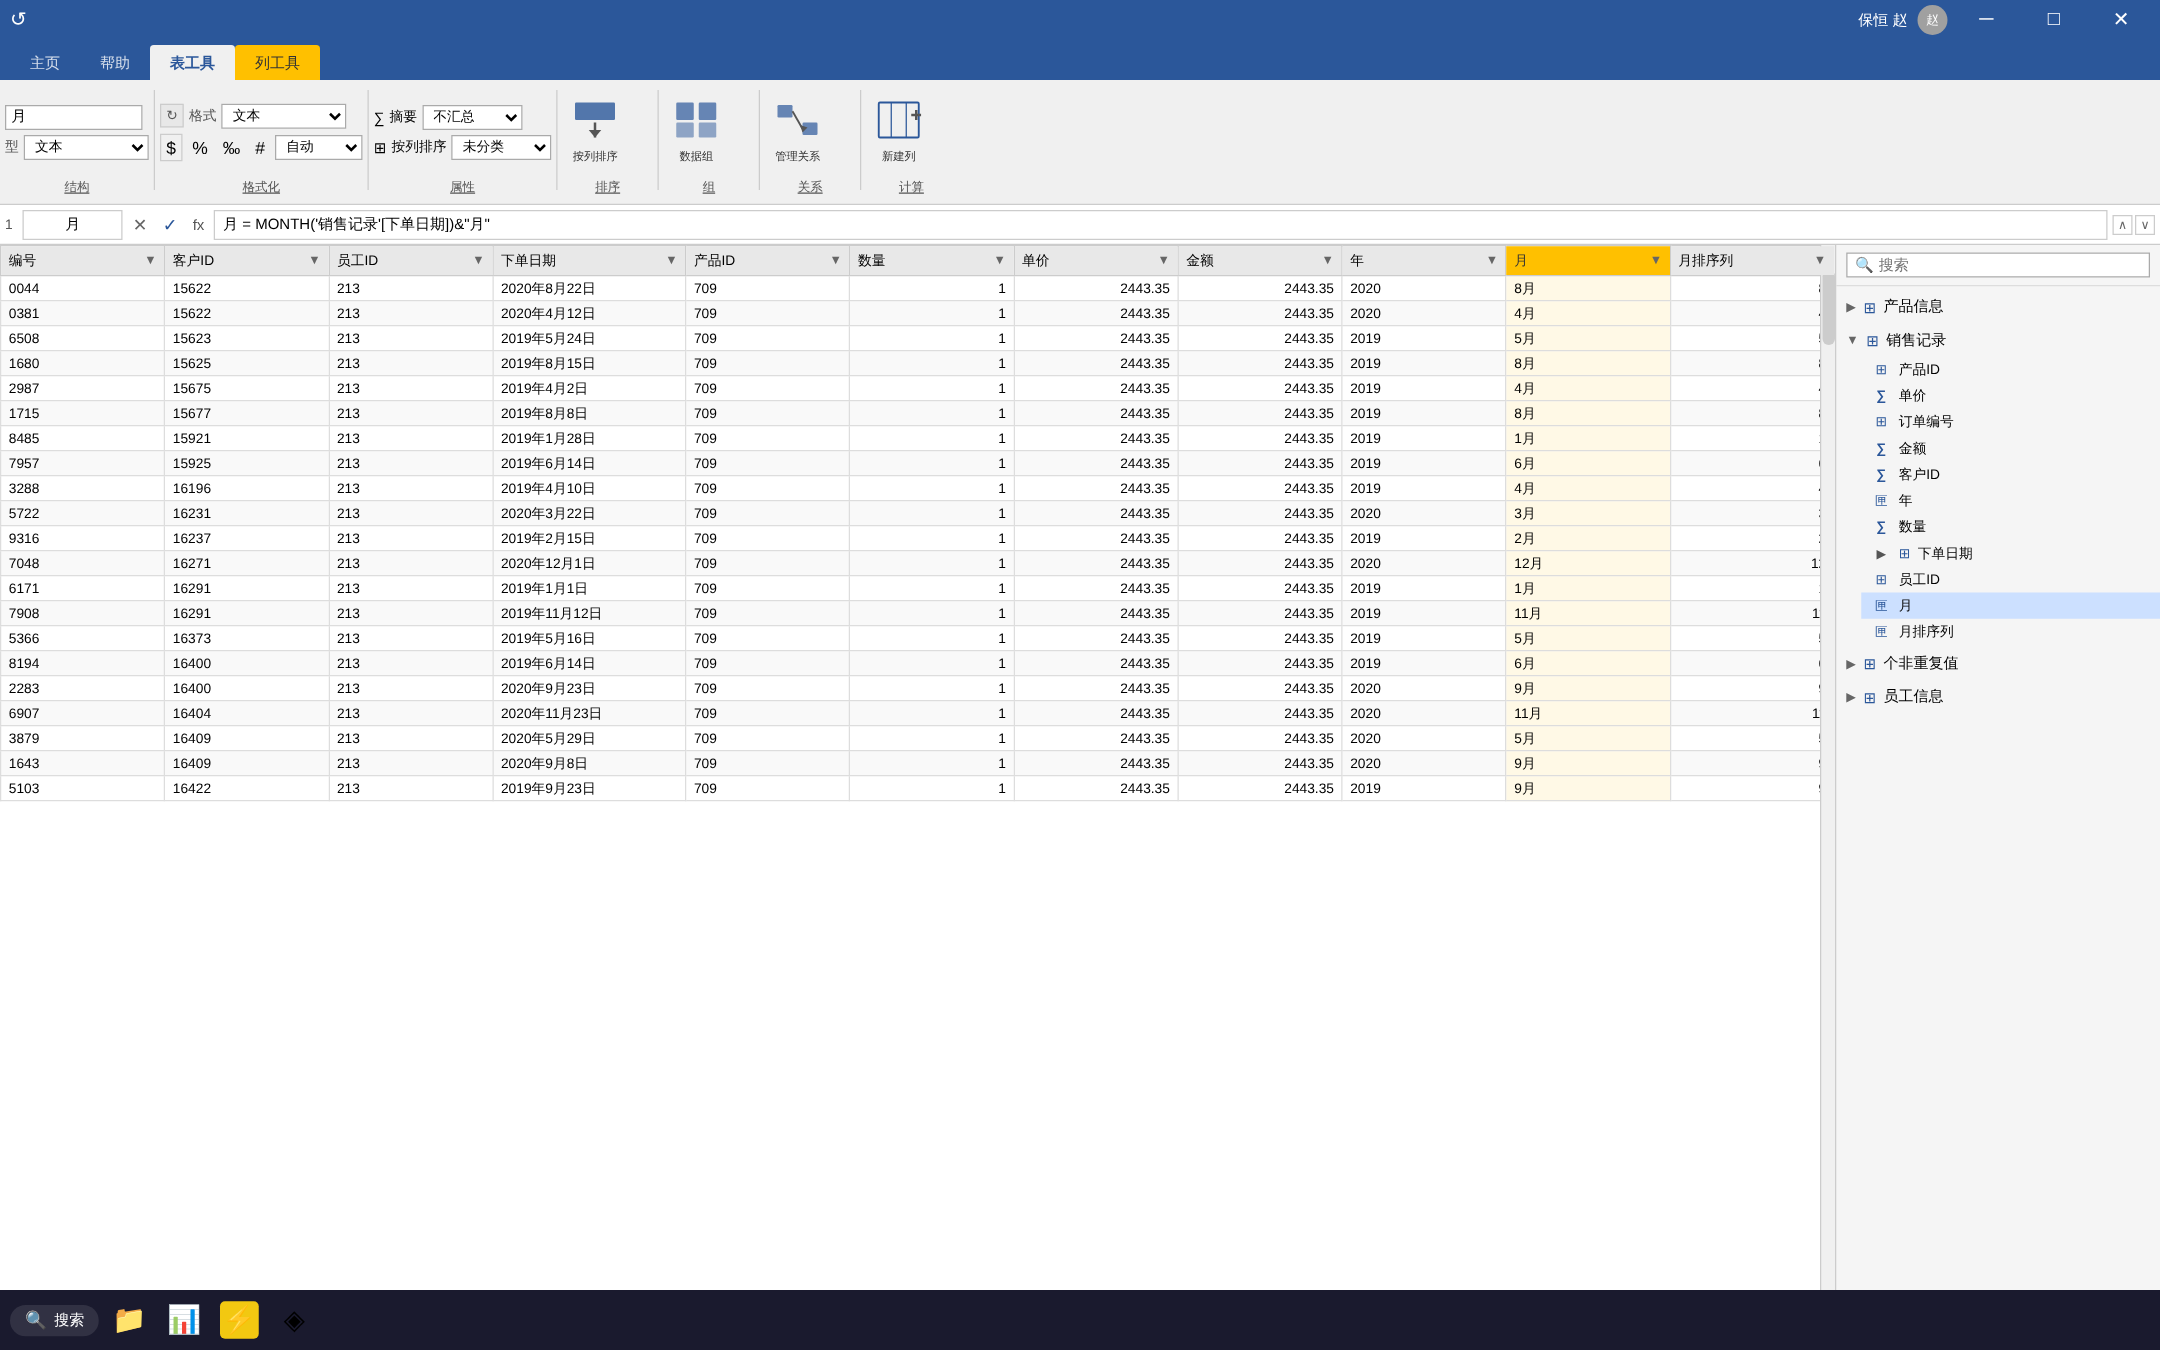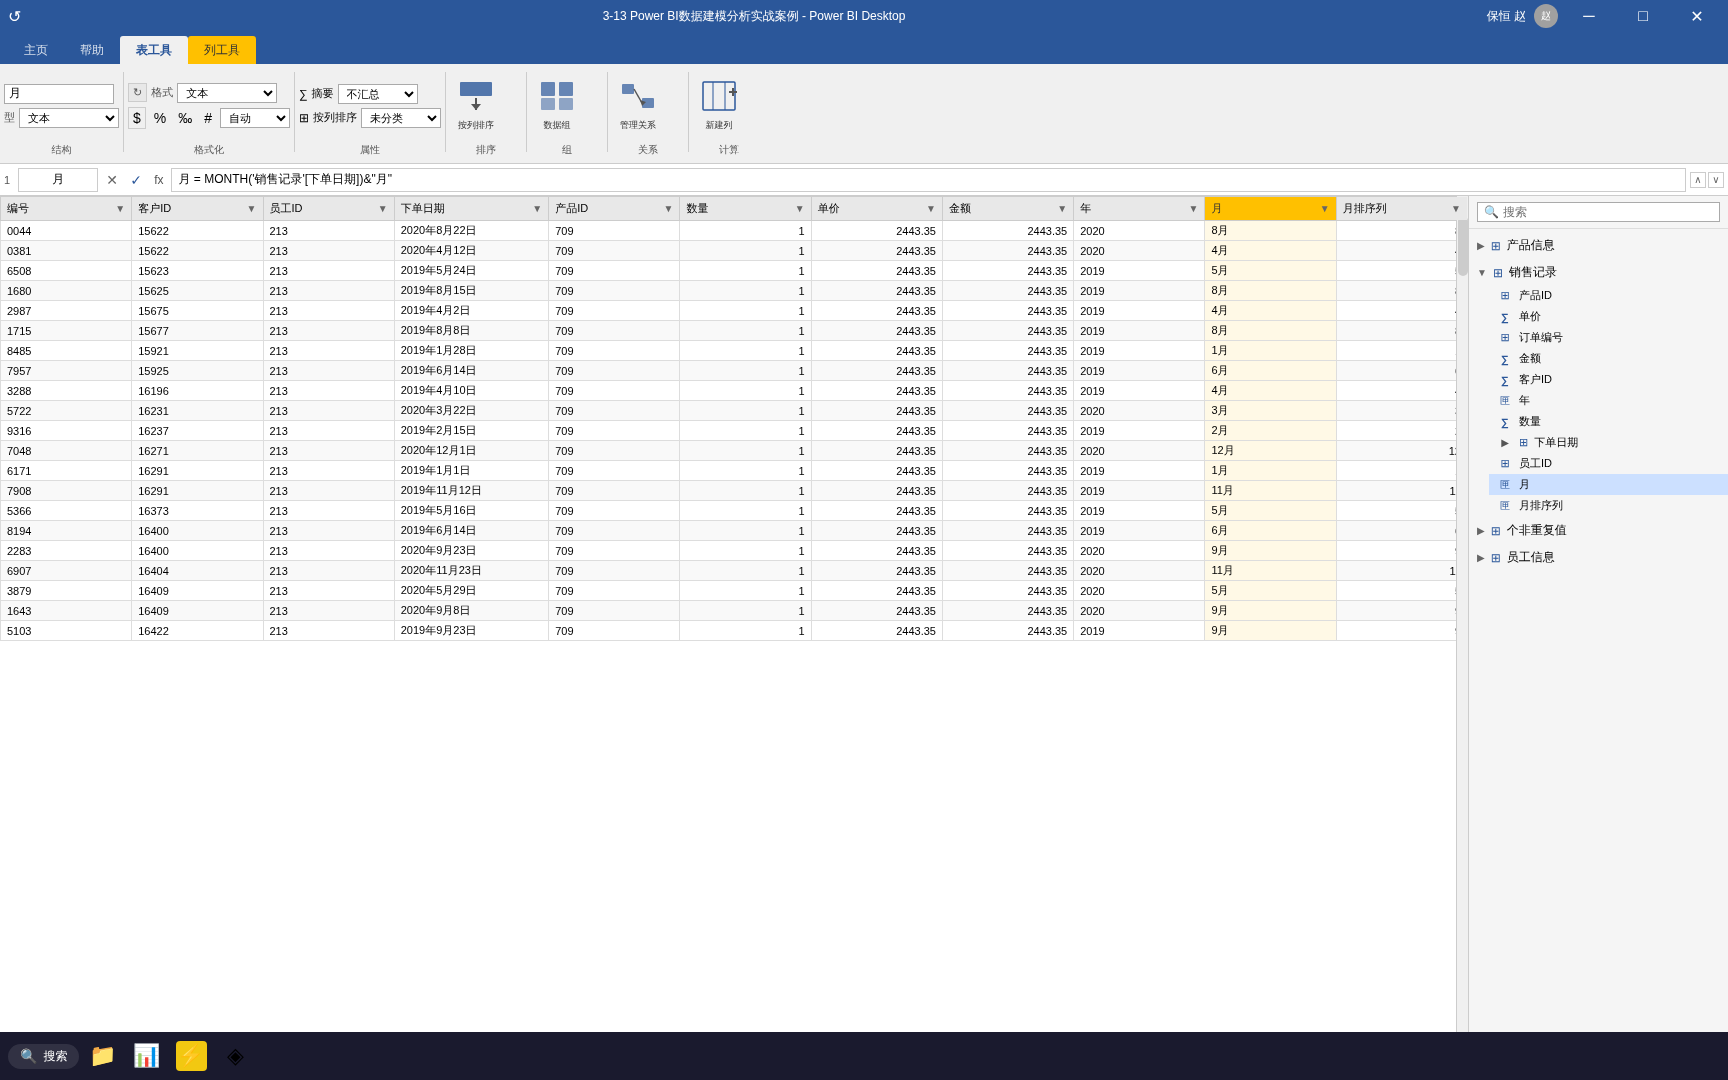--- a/index.html
+++ b/index.html
@@ -275,20 +275,21 @@
       flex: 1;
       display: flex;
       align-items: center;
       gap: 4px;
     }
     .ribbon-section-label {
       text-align: center;
       font-size: 10px;
       color: #555;
       padding-bottom: 2px;
+      text-decoration: underline;
     }
     .ribbon-divider {
       width: 1px;
       background: #ccc;
       height: 80px;
       margin: 4px 0;
     }
 
     
     .ribbon-input-box {
@@ -319,21 +320,20 @@
     }
     .big-btn .big-icon { font-size: 28px; line-height: 1; }
   </style>
 </head>
 <body>
 
 <div class="title-bar">
   <div class="title-bar-left">
     <span style="color:white;font-size:16px;cursor:pointer;">↺</span>
   </div>
-  <div class="title-bar-center">3-13 Power BI数据建模分析实战案例 - Power BI Desktop</div>
   <div class="title-bar-right">
     <span>保恒 赵</span>
     <div style="width:24px;height:24px;border-radius:50%;background:#a0a0a0;display:flex;align-items:center;justify-content:center;color:white;font-size:10px;">赵</div>
     <div class="win-btn">─</div>
     <div class="win-btn">□</div>
     <div class="win-btn close">✕</div>
   </div>
 </div>
 
 <div class="ribbon-tabs">

